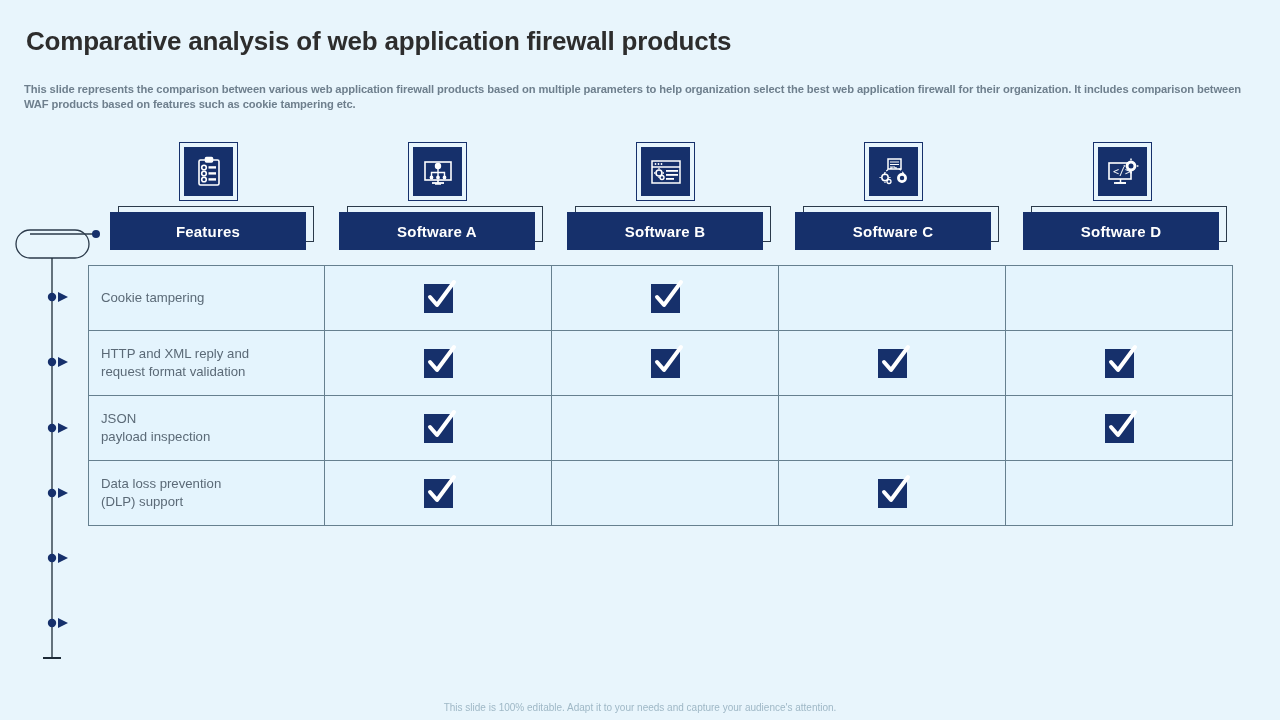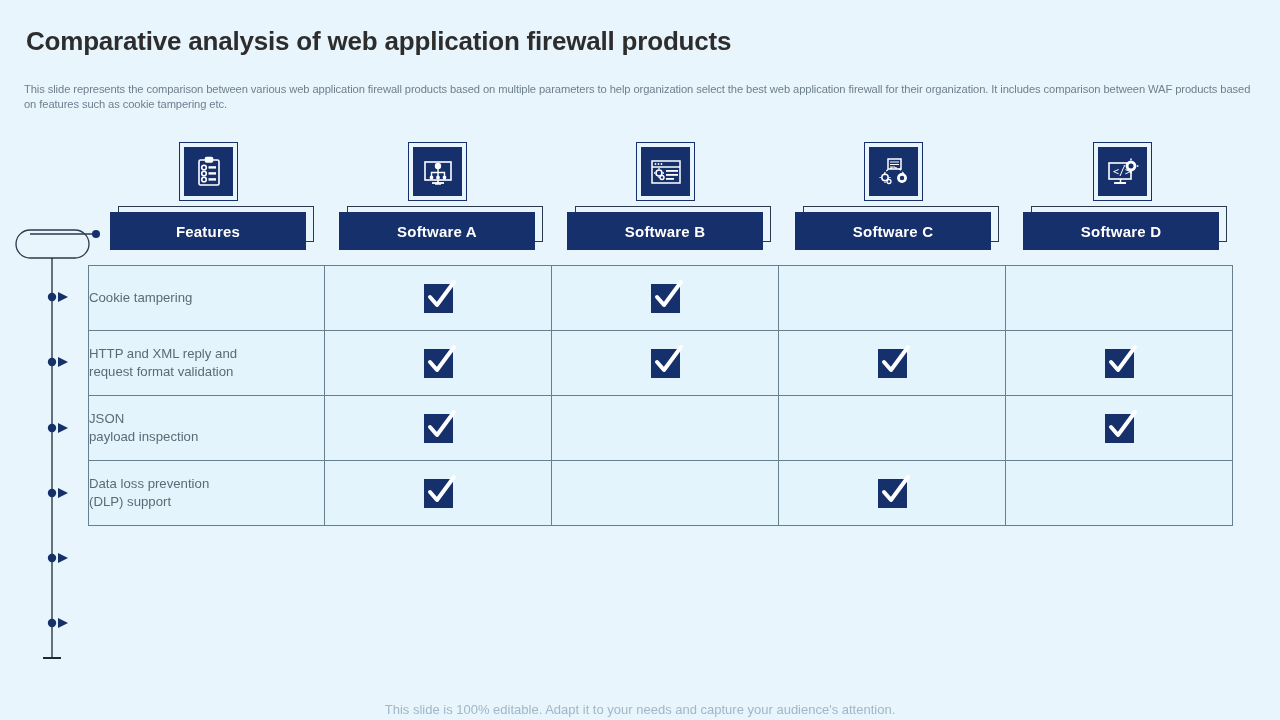--- a/index.html
+++ b/index.html
@@ -31,20 +31,21 @@
 
   .slide-subtitle {
     position: absolute;
     left: 24px;
     top: 82px;
     width: 1235px;
     font-size: 11.2px;
     line-height: 15px;
     color: #6e7f8d;
     letter-spacing: -0.1px;
+    font-weight: bold;
   }
 
   
   .icon-row {
     position: absolute;
     left: 0;
     top: 142px;
     width: 1280px;
     height: 62px;
   }
@@ -109,20 +110,21 @@
     table-layout: fixed;
   }
   .table td {
     border: 1.4px solid #66808f;
     height: 65px;
     background: #e4f4fd;
     vertical-align: middle;
   }
   .table td.feat {
     width: 236px;
+    padding-left: 12px;
     font-size: 13.2px;
     line-height: 18px;
     color: #5b6a77;
   }
   .table td.cell { width: 227px; text-align: center; }
 
   .checkbox {
     position: relative;
     display: inline-block;
     width: 29px;
@@ -137,21 +139,21 @@
     overflow: visible;
   }
 
   
   .footer {
     position: absolute;
     left: 0;
     top: 702px;
     width: 1280px;
     text-align: center;
-    font-size: 13px;
+    font-size: 10px;
     color: #9fb8c6;
   }
 </style>
 </head>
 <body>
 
 <div class="slide-title">Comparative analysis of web application firewall products</div>
 <div class="slide-subtitle">This slide represents the comparison between various web application firewall products based on multiple parameters to help organization select the best web application firewall for their organization. It includes comparison between WAF products based on features such as cookie tampering etc.</div>
 
 <div class="icon-row">

